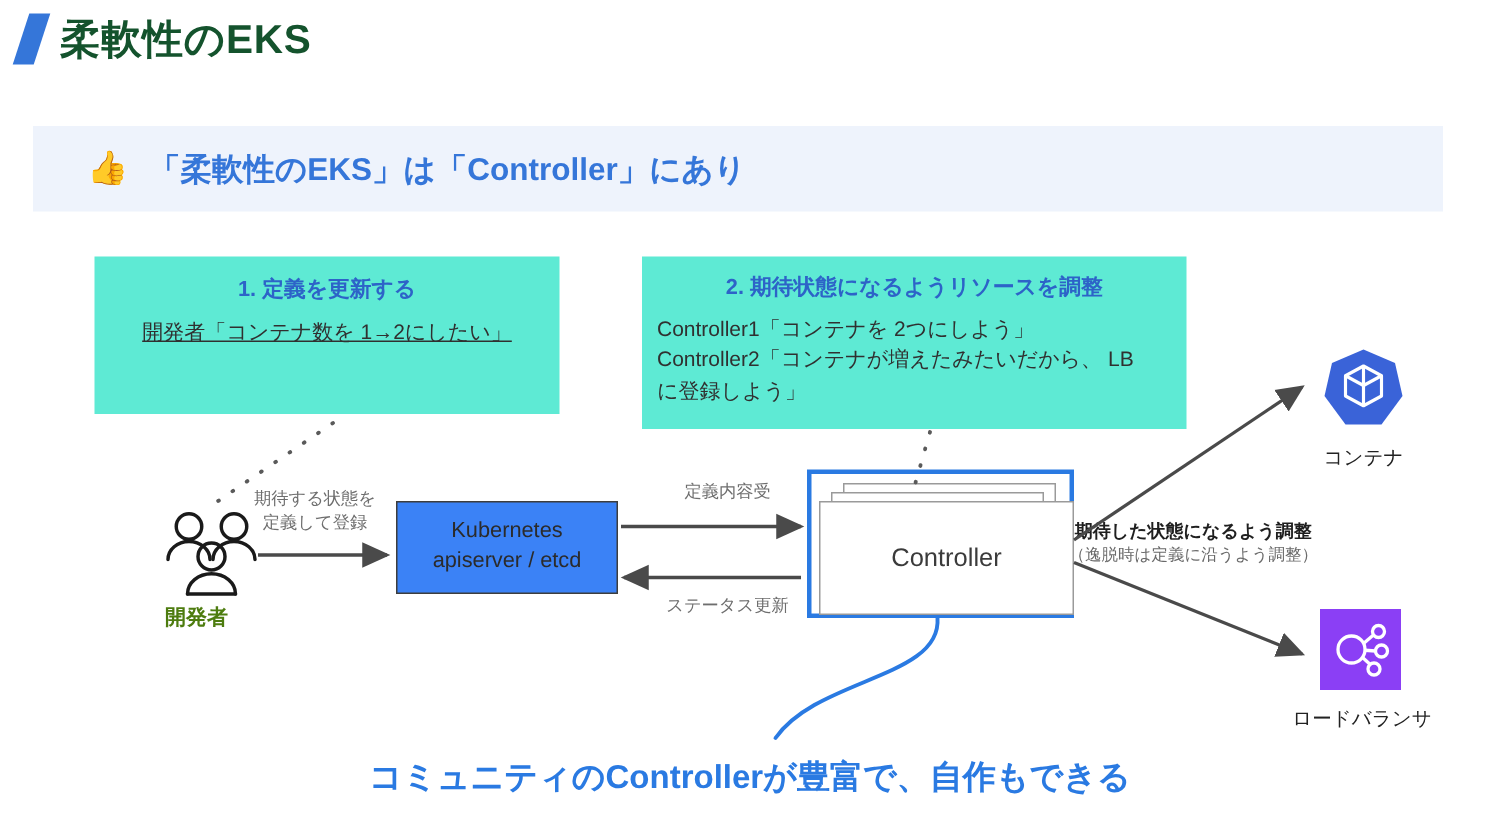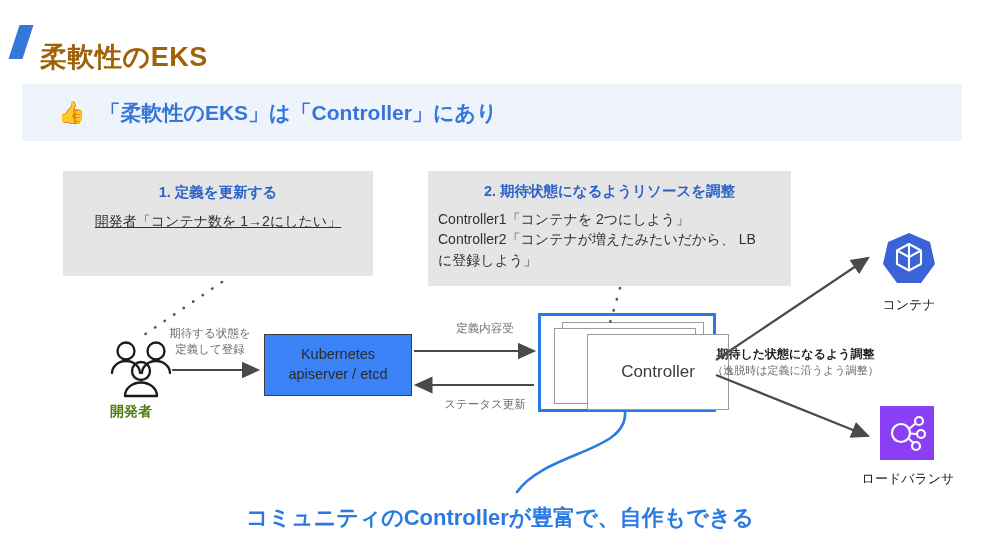--- a/index.html
+++ b/index.html
@@ -10,41 +10,40 @@
   }
   .slide{position:absolute;inset:0;}
 
   
   .title-row{position:absolute;left:14px;top:8px;display:flex;align-items:center;gap:12px;}
   .title-slash{
     width:14px;height:34px;background:#3576d9;
     transform:skewX(-18deg);
   }
   .title-text{
-    font-size:27px;font-weight:bold;color:#a16207;letter-spacing:0.5px;
+    font-size:27px;font-weight:bold;color:#14532d;letter-spacing:0.5px;
     white-space:nowrap;
-    margin-top:31px;
   }
 
   
   .callout{
     position:absolute;left:22px;top:84px;width:940px;height:57px;
     background:#eef3fc;display:flex;align-items:center;
   }
   .callout-emoji{
     margin-left:36px;font-size:22px;line-height:1;
     font-family:"DejaVu Sans",sans-serif;color:#e8a317;
   }
   .callout-text{
     margin-left:14px;font-size:21px;font-weight:bold;color:#3576d9;
     white-space:nowrap;
   }
 
   
-  .gbox{position:absolute;background:#e5e5e5;box-sizing:border-box;}
+  .gbox{position:absolute;background:#5eead4;box-sizing:border-box;}
   .gbox-title{
     text-align:center;font-size:14.5px;font-weight:bold;color:#2d63c8;
     white-space:nowrap;
   }
   .gbox-body{
     font-size:14px;color:#303030;line-height:1.45;
   }
 
   #box1{left:63px;top:171px;width:310px;height:105px;}
   #box1 .gbox-title{margin-top:12px;}
@@ -69,22 +68,22 @@
   #apibox .txt{font-size:14.5px;color:#2b2b2b;text-align:center;line-height:1.35;}
 
   
   #ctrl-frame{
     position:absolute;left:538px;top:313px;width:178px;height:99px;
     border:3px solid #2a7ae2;box-sizing:border-box;background:#fff;
   }
   .ctrl-card{position:absolute;border:1.2px solid #9a9a9a;background:#ffffff;box-sizing:border-box;}
   #ctrl-c1{left:562px;top:322px;width:142px;height:76px;}
   #ctrl-c2{left:554px;top:328px;width:142px;height:76px;}
-  #ctrl-c3{left:546px;top:334px;width:142px;height:76px;
-           display:flex;align-items:center;justify-content:center;margin-left:41px;}
+  #ctrl-c3{left:546px;top:334px;width:170px;height:76px;
+           display:flex;align-items:center;justify-content:center;}
   #ctrl-c3 .txt{font-size:17px;color:#3b3b3b;}
 
   
   #pod-icon{position:absolute;left:880px;top:231px;width:58px;height:58px;}
   #lb-icon{position:absolute;left:880px;top:406px;width:54px;height:54px;background:#8b3ff5;}
 
   
   .bottom-text{
     position:absolute;left:0;right:0;top:503px;text-align:center;
     font-size:22px;font-weight:bold;color:#2a7ae2;

